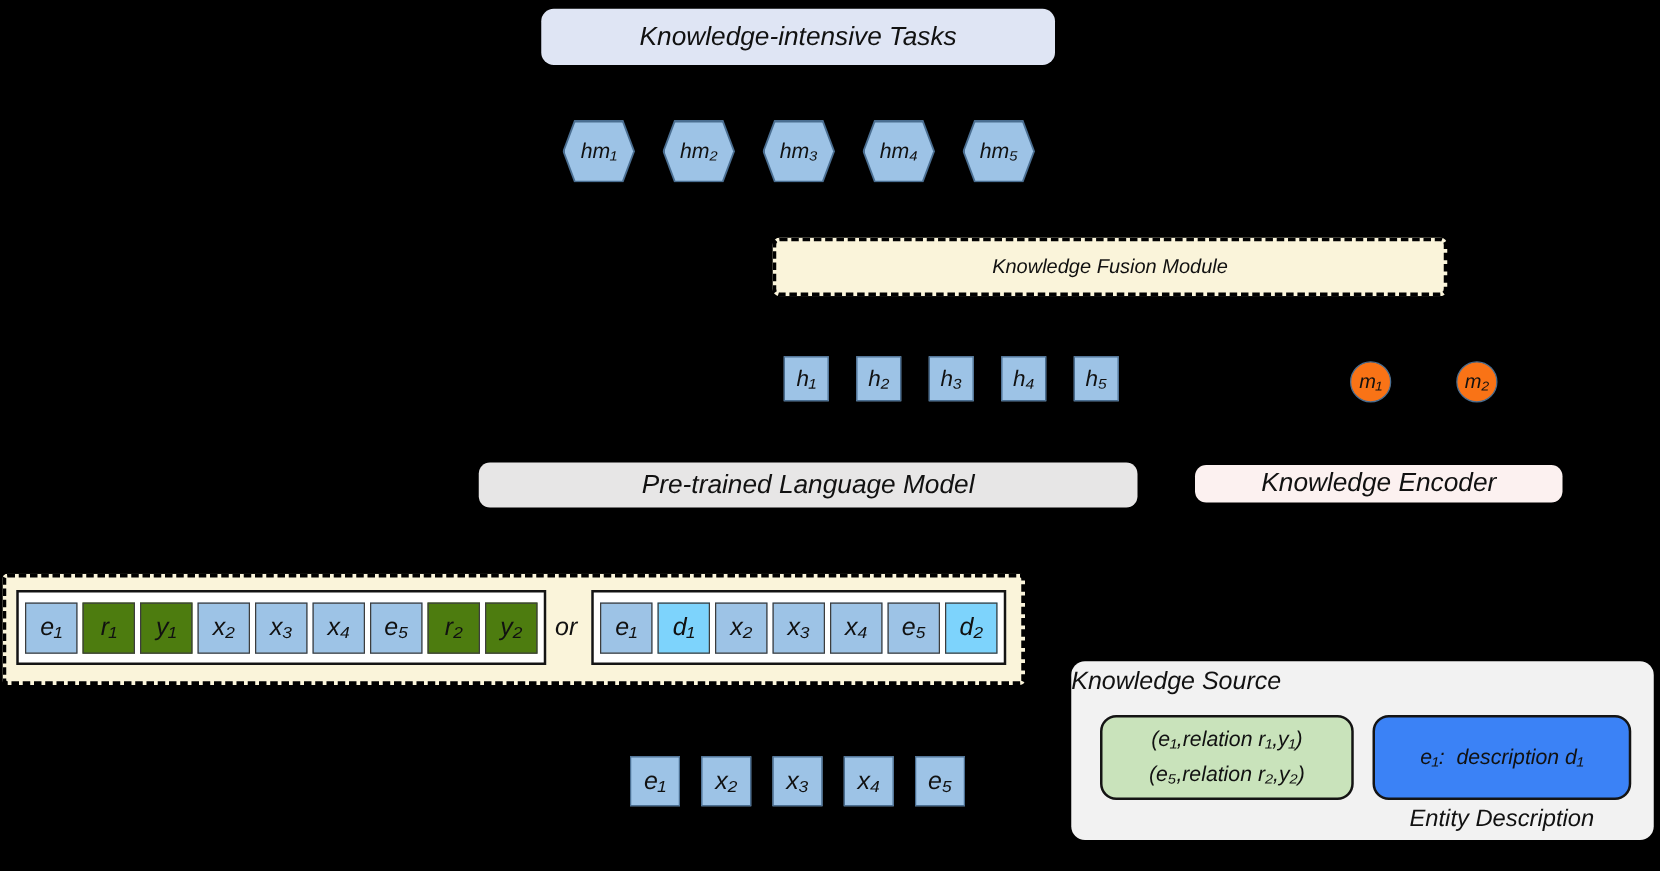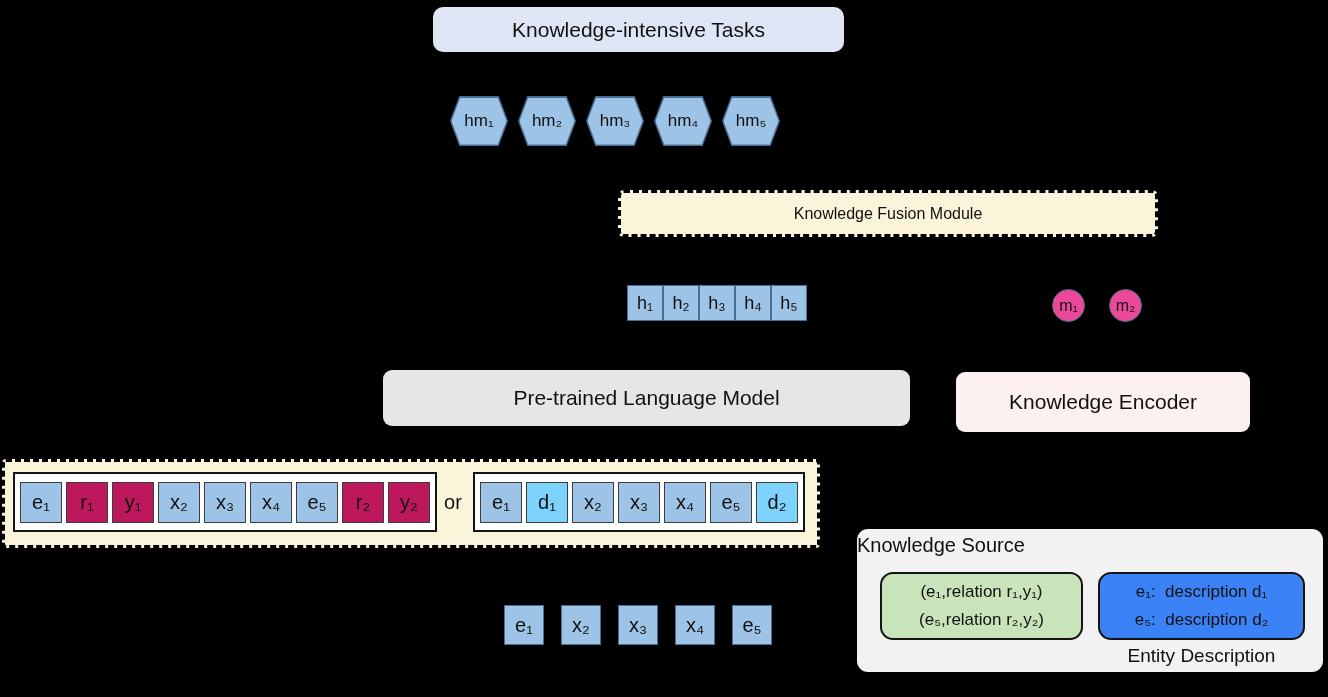--- a/index.html
+++ b/index.html
@@ -1,53 +1,53 @@
 <!DOCTYPE html>
 <html><head>
 <meta charset="utf-8">
 <style>
   html,body{margin:0;padding:0;background:#000;}
   #canvas{
     position:relative;width:1328px;height:697px;background:#000;
     font-family:"Liberation Sans","DejaVu Sans",sans-serif;
     color:#111;overflow:hidden;
   }
-  .abs{position:absolute;box-sizing:border-box;}
+  .abs{position:absolute;box-sizing:border-box;font-style:italic;}
   .center{display:flex;align-items:center;justify-content:center;}
 
   
   .task-box{left:433px;top:7px;width:411px;height:45px;background:#dfe5f4;border-radius:10px;font-size:21px;}
   .fusion-box{left:618px;top:190px;width:540px;height:47px;background:#faf4da;border:3.5px dashed #000;border-radius:6px;font-size:16px;}
-  .plm-box{left:383px;top:370px;width:527px;height:56px;background:#e7e6e6;border-radius:9px;font-size:21px;}
-  .encoder-box{left:956px;top:372px;width:294px;height:60px;background:#fcf1f0;border-radius:9px;font-size:21px;}
+  .plm-box{left:383px;top:370px;width:527px;height:36px;background:#e7e6e6;border-radius:9px;font-size:21px;}
+  .encoder-box{left:956px;top:372px;width:294px;height:30px;background:#fcf1f0;border-radius:9px;font-size:21px;}
 
   
-  .hex-row{left:450px;top:96px;display:flex;gap:10px;}
+  .hex-row{left:450px;top:96px;display:flex;gap:22px;}
   .hex{position:relative;width:58px;height:50px;background:#4a6e91;
        clip-path:polygon(16% 0,84% 0,100% 50%,84% 100%,16% 100%,0 50%);}
   .hex-inner{position:absolute;inset:1.5px;background:#9dc3e6;
        clip-path:polygon(16% 0,84% 0,100% 50%,84% 100%,16% 100%,0 50%);
        display:flex;align-items:center;justify-content:center;font-size:17px;}
 
   
-  .h-row{left:627px;top:285px;display:flex;gap:0;}
+  .h-row{left:627px;top:285px;display:flex;gap:22px;}
   .sq36{width:36px;height:36px;background:#9dc3e6;border:1.5px solid #4a6e91;font-size:18px;box-sizing:border-box;}
   .m-row{left:1052px;top:289px;display:flex;gap:24px;}
-  .circle33{width:33px;height:33px;border-radius:50%;background:#ec4899;border:1.5px solid #4a6e91;font-size:16px;box-sizing:border-box;}
+  .circle33{width:33px;height:33px;border-radius:50%;background:#f97316;border:1.5px solid #4a6e91;font-size:16px;box-sizing:border-box;margin-left:28px;}
   .bottom-row{left:504px;top:605px;display:flex;gap:17px;}
   .sq40{width:40px;height:40px;background:#9dc3e6;border:1.5px solid #4a6e91;font-size:20px;box-sizing:border-box;}
 
   
   .seq-container{left:2px;top:459px;width:818px;height:89px;background:#faf4da;border:3.5px dashed #000;border-radius:4px;}
   .seq-box{background:#fff;border:2.5px solid #141414;top:472px;height:60px;display:flex;align-items:center;justify-content:center;gap:4px;}
   .seq-box-a{left:13px;width:424px;}
   .seq-box-b{left:473px;width:332px;}
   .tok{width:42px;height:41px;display:flex;align-items:center;justify-content:center;font-size:20px;box-sizing:border-box;border:1.5px solid #3d3d3d;}
   .tok.blue{background:#9dc3e6;}
-  .tok.green{background:#be185d;}
+  .tok.green{background:#4d7c0f;}
   .tok.orange{background:#7dd3fc;}
   .or-label{left:437px;top:472px;width:32px;height:60px;font-size:20px;}
 
   
   .ks-box{left:857px;top:529px;width:466px;height:143px;background:#f2f2f2;border-radius:11px;}
   .ks-title{position:absolute;left:0;top:5px;width:100%;font-size:20px;}
   .ks-sub{position:absolute;top:43px;height:68px;border:2.5px solid #141414;border-radius:13px;
           display:flex;flex-direction:column;align-items:center;justify-content:center;box-sizing:border-box;}
   .ks-green{left:23px;width:203px;background:#c9e3bb;}
   .ks-orange{left:241px;width:207px;background:#3b82f6;}
@@ -143,18 +143,17 @@
   </div>
 
   <div class="abs ks-box">
     <div class="ks-title">Knowledge Source</div>
     <div class="ks-sub ks-green">
       <div class="ks-line">(e₁,relation r₁,y₁)</div>
       <div class="ks-line">(e₅,relation r₂,y₂)</div>
     </div>
     <div class="ks-sub ks-orange">
       <div class="ks-line">e₁:  description d₁</div>
-      <div class="ks-line">e₅:  description d₂</div>
     </div>
     <div class="ks-label ks-label-desc">Entity Description</div>
   </div>
 
 </div>
 
 </body></html>

